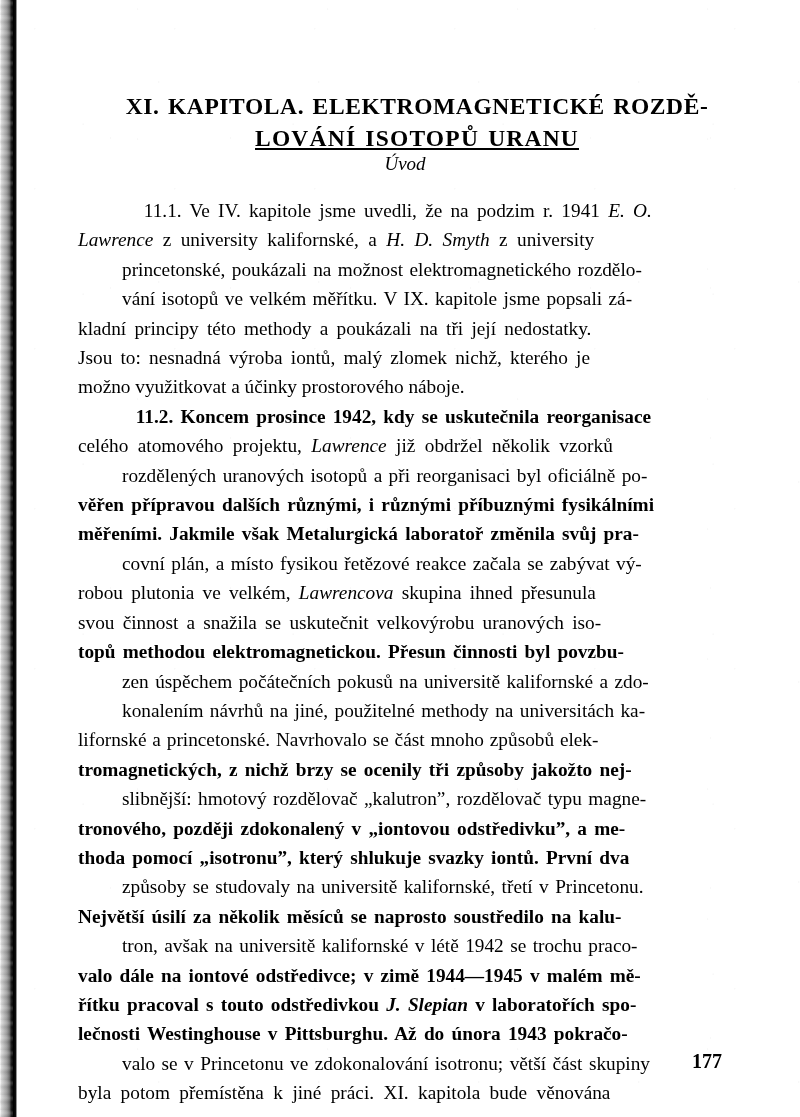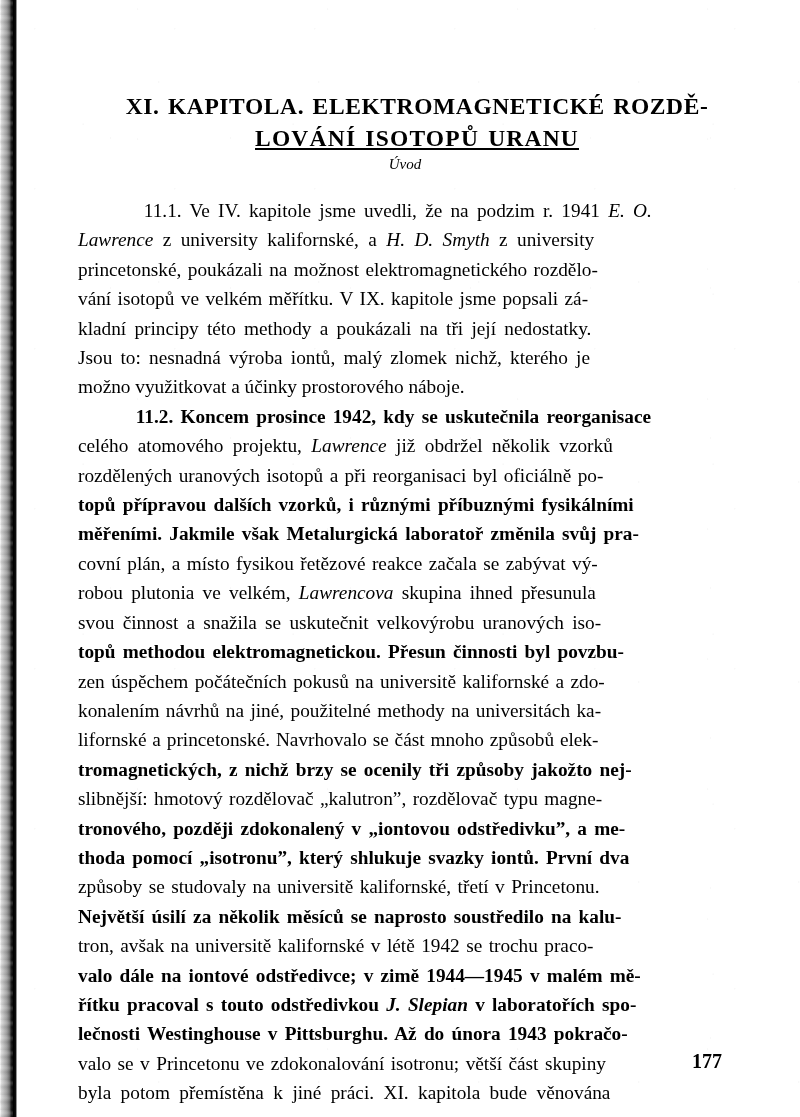--- a/index.html
+++ b/index.html
@@ -71,21 +71,21 @@
   #chapter-title .tline { display: block; white-space: pre; }
   #chapter-title .tline2 { letter-spacing: 1.2px; text-decoration: underline; }
 
   #section-subtitle {
     position: absolute;
     left: 60px;
     top: 152px;
     width: 690px;
     text-align: center;
     font-style: italic;
-    font-size: 15px;
+    font-size: 19px;
     line-height: 24px;
   }
 
   #body-text {
     position: absolute;
     left: 78px;
     top: 196px;
     width: 646px;
   }
 
@@ -93,21 +93,21 @@
     display: block;
     font-size: 19.3px;
     line-height: 29.4px;
     white-space: pre;
     text-align: left;
   }
 
   
   .j0  { word-spacing: 0px; }
   .j1  { word-spacing: 1.0px; }
-  .j15 { word-spacing: 1.6px; }
+  .j15 { word-spacing: 1.6px; margin-left: 44px; }
   .j2  { word-spacing: 2.4px; font-weight: bold; }
   .j3  { word-spacing: 3.4px; }
   .j4  { word-spacing: 4.6px; }
 
   .it { font-style: italic; }
 
   #page-number {
     position: absolute;
     left: 0;
     top: 1050px;
@@ -158,21 +158,21 @@
       <span class="para-line j15">vání isotopů ve velkém měřítku. V IX. kapitole jsme popsali zá-</span>
       <span class="para-line j3">kladní principy této methody a poukázali na tři její nedostatky.</span>
       <span class="para-line j3">Jsou to: nesnadná výroba iontů, malý zlomek nichž, kterého je</span>
       <span class="para-line j0">možno využitkovat a účinky prostorového náboje.</span>
     </div>
 
     <div>
       <span class="para-line j2">        11.2. Koncem prosince 1942, kdy se uskutečnila reorganisace</span>
       <span class="para-line j4">celého atomového projektu, <span class="it">Lawrence</span> již obdržel několik vzorků</span>
       <span class="para-line j15">rozdělených uranových isotopů a při reorganisaci byl oficiálně po-</span>
-      <span class="para-line j2">topů přípravou dalších vzorků, i různými příbuznými fysikálními</span>
+      <span class="para-line j2">věřen přípravou dalších různými, i různými příbuznými fysikálními</span>
       <span class="para-line j2">měřeními. Jakmile však Metalurgická laboratoř změnila svůj pra-</span>
       <span class="para-line j15">covní plán, a místo fysikou řetězové reakce začala se zabývat vý-</span>
       <span class="para-line j3">robou plutonia ve velkém, <span class="it">Lawrencova</span> skupina ihned přesunula</span>
       <span class="para-line j3">svou činnost a snažila se uskutečnit velkovýrobu uranových iso-</span>
       <span class="para-line j2">topů methodou elektromagnetickou. Přesun činnosti byl povzbu-</span>
       <span class="para-line j15">zen úspěchem počátečních pokusů na universitě kalifornské a zdo-</span>
       <span class="para-line j15">konalením návrhů na jiné, použitelné methody na universitách ka-</span>
       <span class="para-line j1">lifornské a princetonské. Navrhovalo se část mnoho způsobů elek-</span>
       <span class="para-line j2">tromagnetických, z nichž brzy se ocenily tři způsoby jakožto nej-</span>
       <span class="para-line j15">slibnější: hmotový rozdělovač „kalutron”, rozdělovač typu magne-</span>

